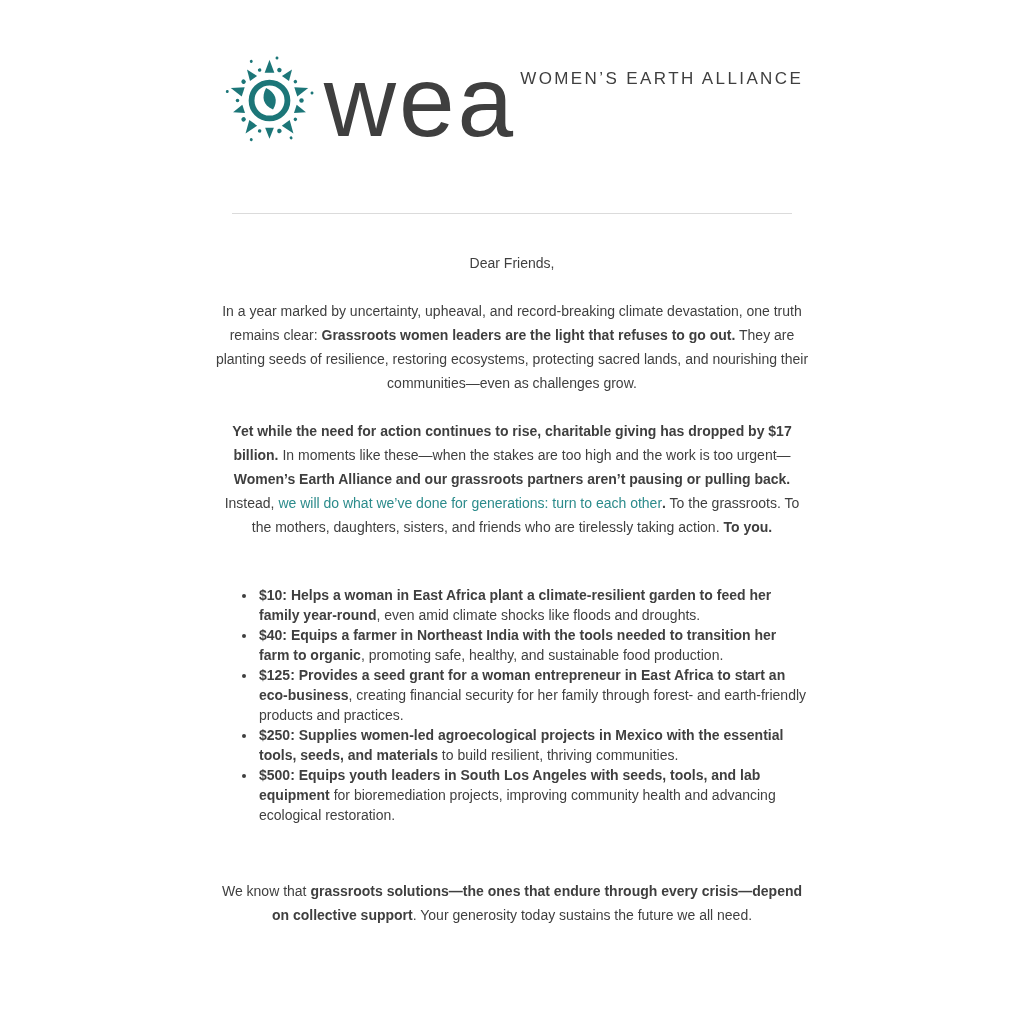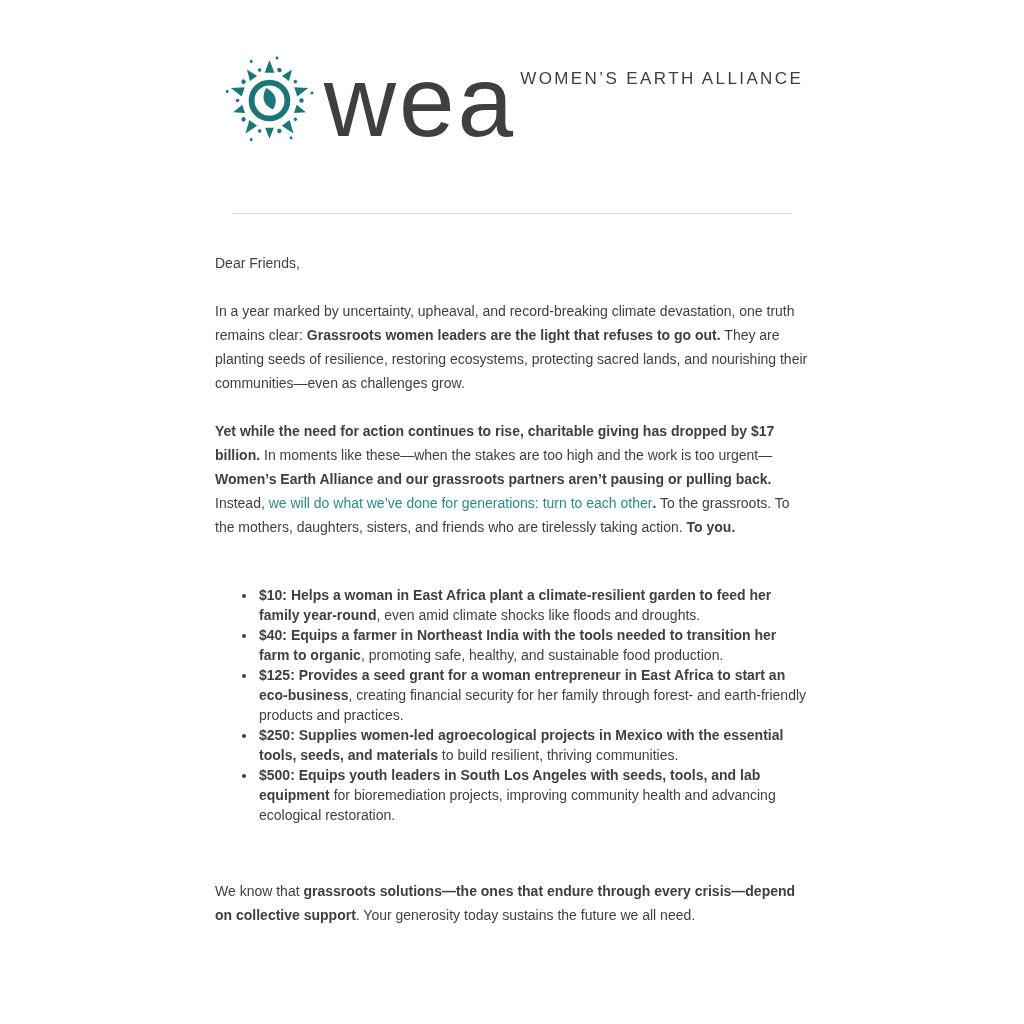--- a/index.html
+++ b/index.html
@@ -48,21 +48,21 @@
     border-top: 1px solid var(--divider, #dbdbdb);
     width: 560px;
     margin: 64px auto 0 auto;
   }
   
   .content {
     width: 594px;
     margin: 0 auto;
     font-size: 14px;
   }
-  .para { line-height: 24px; margin-top: 24px; }
+  .para { line-height: 24px; margin-top: 24px; text-align: center; }
   .greeting { margin-top: 37px; }
   .b { font-weight: bold; margin-top: 42px; }
   a.link {
     color: var(--link-teal, #2b8b8b);
     font-weight: normal;
     text-decoration: none;
   }
   .donation-list {
     margin: 46px 0 0 26px;
     padding-left: 16px;

